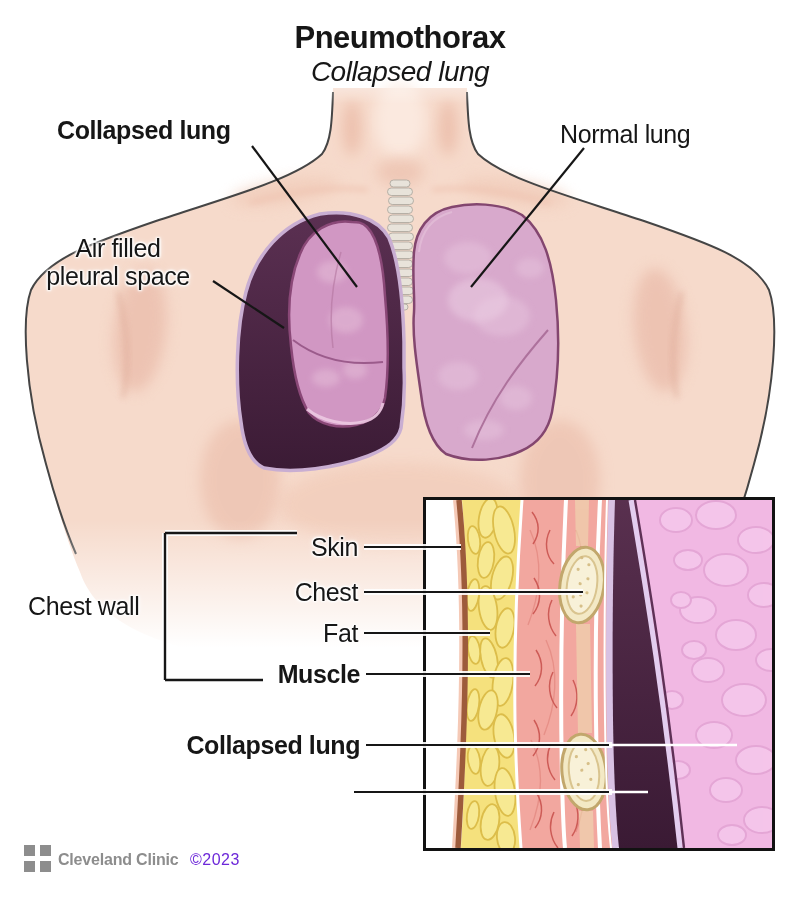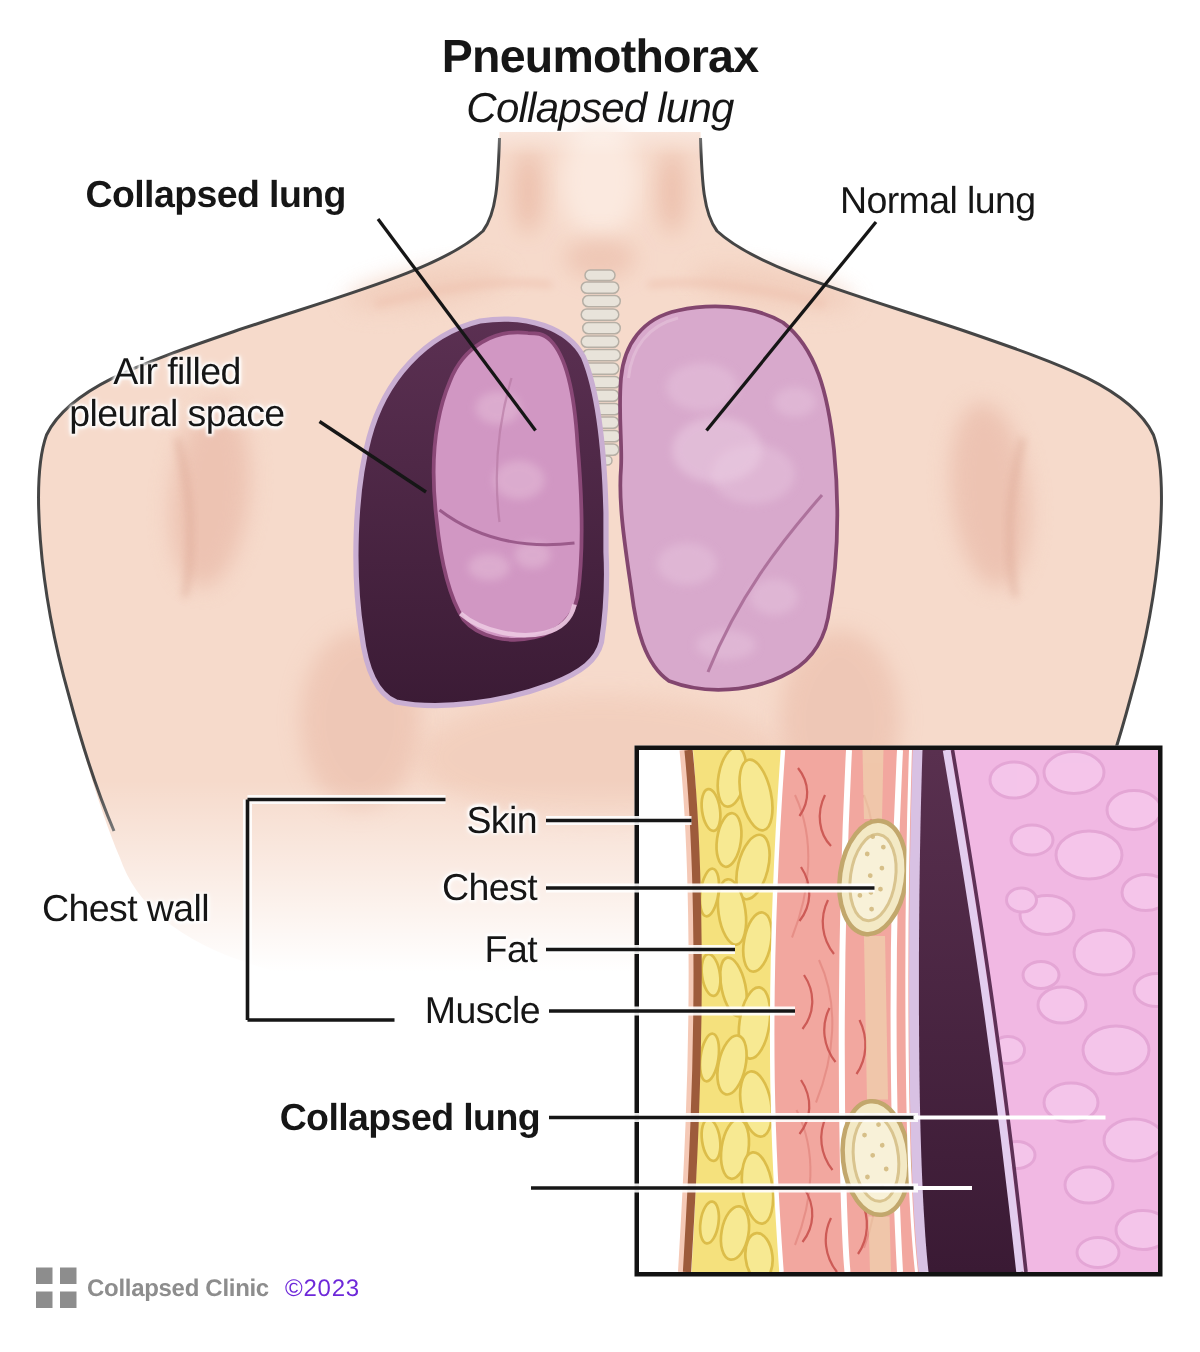--- a/index.html
+++ b/index.html
@@ -327,25 +327,25 @@
   <div class="lbl" style="left:560px;top:120px;">Normal lung</div>
   <div class="lbl" style="left:28px;top:592px;">Chest wall</div>
 
   <div class="lbl air-top">
     <div>Air filled</div>
     <div>pleural space</div>
   </div>
   <div class="lbl ra" style="right:442px;top:533px;">Skin</div>
   <div class="lbl ra" style="right:442px;top:578px;">Chest</div>
   <div class="lbl ra" style="right:442px;top:619px;">Fat</div>
-  <div class="lbl ra" style="right:440px;top:660px;">Muscle</div>
+  <div class="lbl ra" style="right:440px;top:660px;font-weight:bold;">Muscle</div>
   <div class="lbl b ra" style="right:440px;top:731px;">Collapsed lung</div>
 
   <div class="cc-logo">
     <span class="cc-q1"></span>
       <span class="cc-q2"></span>
       <span class="cc-q3"></span>
       <span class="cc-q4"></span>
   </div>
-  <div class="footer-brand">Collapsed Clinic</div>
+  <div class="footer-brand">Cleveland Clinic</div>
   <div class="footer-copy">©2023</div>
 
 </div>
 
 </body></html>

